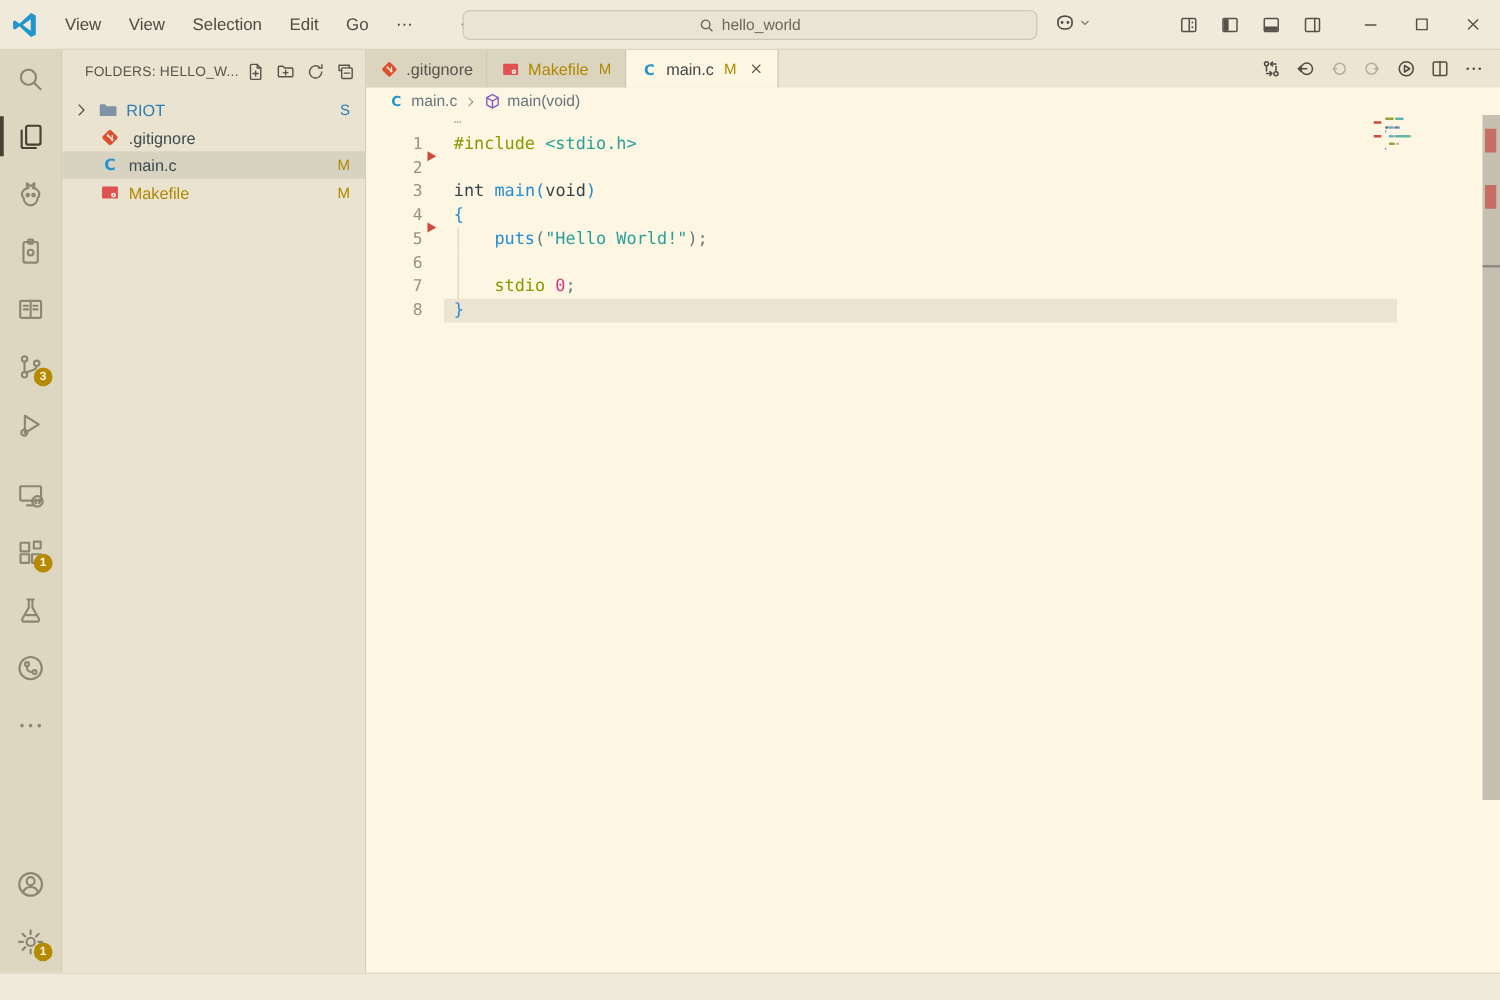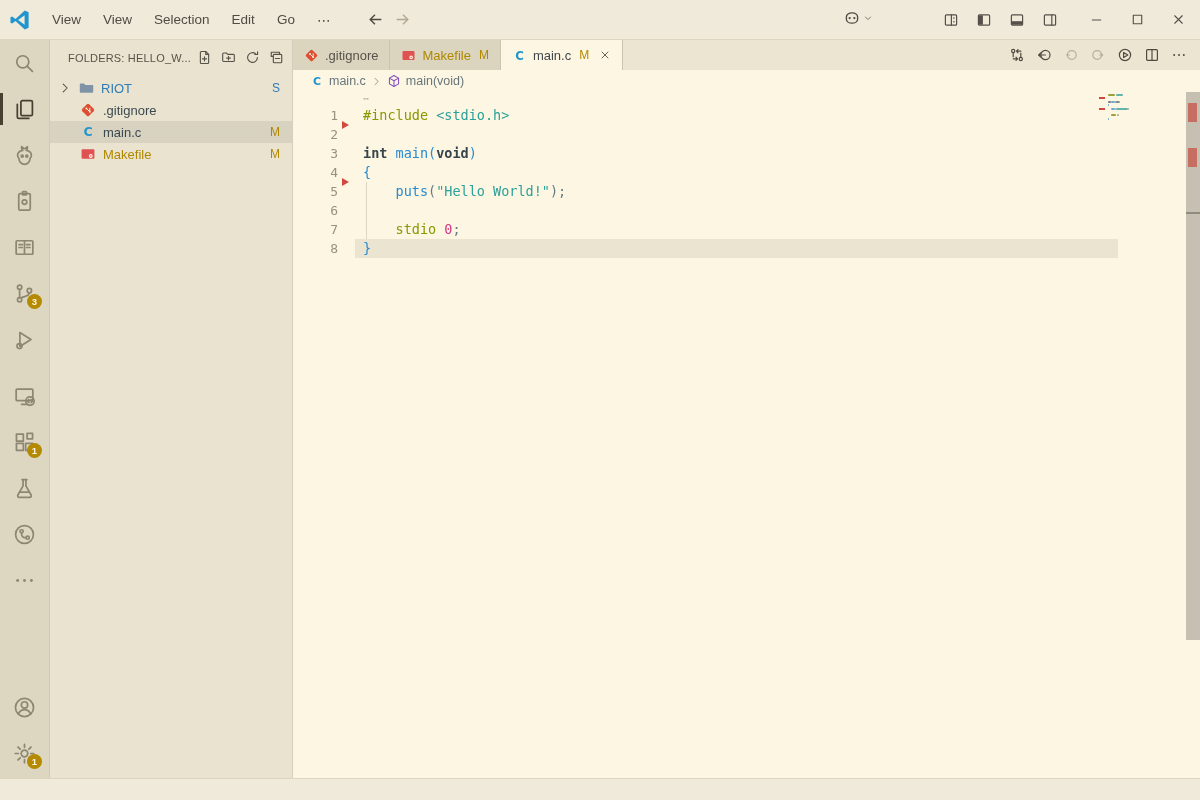--- a/index.html
+++ b/index.html
@@ -69,21 +69,21 @@
   .breadcrumb .bchev { width:11px; height:11px; color:#8B8775; }
 
   .content { position:relative; flex:1; overflow:hidden; font-family:"DejaVu Sans Mono","Liberation Mono",monospace; }
   .fold-row { height:14px; padding-left:70px; font-size:10px; line-height:13px; color:#B3AB91; }
   .code-line { position:relative; height:19px; line-height:19px; font-size:13.5px; white-space:pre; padding-left:70px; }
   .code-line.current { background:linear-gradient(to right, transparent 62px, #EAE4D1 62px, #EAE4D1 825px, transparent 825px); }
   .code-line.guide::after { content:''; position:absolute; left:73px; top:0; bottom:0; border-left:1px solid #DDD6BF; }
   .lnum { position:absolute; left:0; top:0; width:45px; text-align:right; color:#98917B; font-size:13px; }
   .delmark { position:absolute; left:49px; top:-4.5px; width:0; height:0; border-left:7px solid #D0493E; border-top:4.5px solid transparent; border-bottom:4.5px solid transparent; }
   .tok-green{color:#859900} .tok-teal{color:#2AA198} .tok-blue{color:#268BD2}
-  .tok-kw{color:#36454B;font-weight:bold} .tok-base{color:#657B83} .tok-magenta{color:#D33682}
+  .tok-kw{color:#36454B;font-weight:normal} .tok-base{color:#657B83} .tok-magenta{color:#D33682}
 
   .minimap { position:absolute; left:815px; top:2px; width:60px; }
   .mm-row { position:relative; height:2px; margin-bottom:1.4px; display:flex; }
   .mm-seg { height:2px; border-radius:1px; }
   .mm-del { position:absolute; left:-9px; top:0; width:6px; height:2px; background:#D0493E; }
 
   .vscroll { position:absolute; right:0; top:0; width:14px; height:548px; background:#C5C0B1; }
   .vs-red { position:absolute; left:2px; width:9px; height:19px; background:#C66E62; }
   .vs-cursor { position:absolute; left:0; width:14px; height:2px; background:#8F8B80; }
 
@@ -116,20 +116,29 @@
         <svg viewBox="0 0 16 16" fill="none" stroke="currentColor" stroke-width="1.3">
           <path d="M13.5 8H3M7.5 3.5 3 8l4.5 4.5"></path>
         </svg>
       </span>
     <span class="ic dim">
         <svg viewBox="0 0 16 16" fill="none" stroke="currentColor" stroke-width="1.3">
           <path d="M2.5 8H13M8.5 3.5 13 8l-4.5 4.5"></path>
         </svg>
       </span>
   </div>
+  <div class="searchbox">
+    <span class="ic">
+        <svg viewBox="0 0 16 16" fill="none" stroke="currentColor" stroke-width="1.4">
+          <circle cx="6.8" cy="6.8" r="4.2"></circle>
+          <path d="M10 10l3.5 3.5"></path>
+        </svg>
+      </span>
+    <span>hello_world</span>
+  </div>
   <div class="copilot-wrap">
     <span class="ic">
         <svg viewBox="0 0 16 16" fill="none" stroke="currentColor" stroke-width="1.2">
           <path d="M3 7.2C3 4.9 5.2 3.4 8 3.4s5 1.5 5 3.8v1.6c0 2.3-2.2 3.8-5 3.8s-5-1.5-5-3.8V7.2z"></path>
           <circle cx="5.9" cy="8" r="1" fill="currentColor" stroke="none"></circle>
           <circle cx="10.1" cy="8" r="1" fill="currentColor" stroke="none"></circle>
         </svg>
       </span>
     <span class="ic chev">
         <svg viewBox="0 0 16 16" fill="none" stroke="currentColor" stroke-width="1.6">

